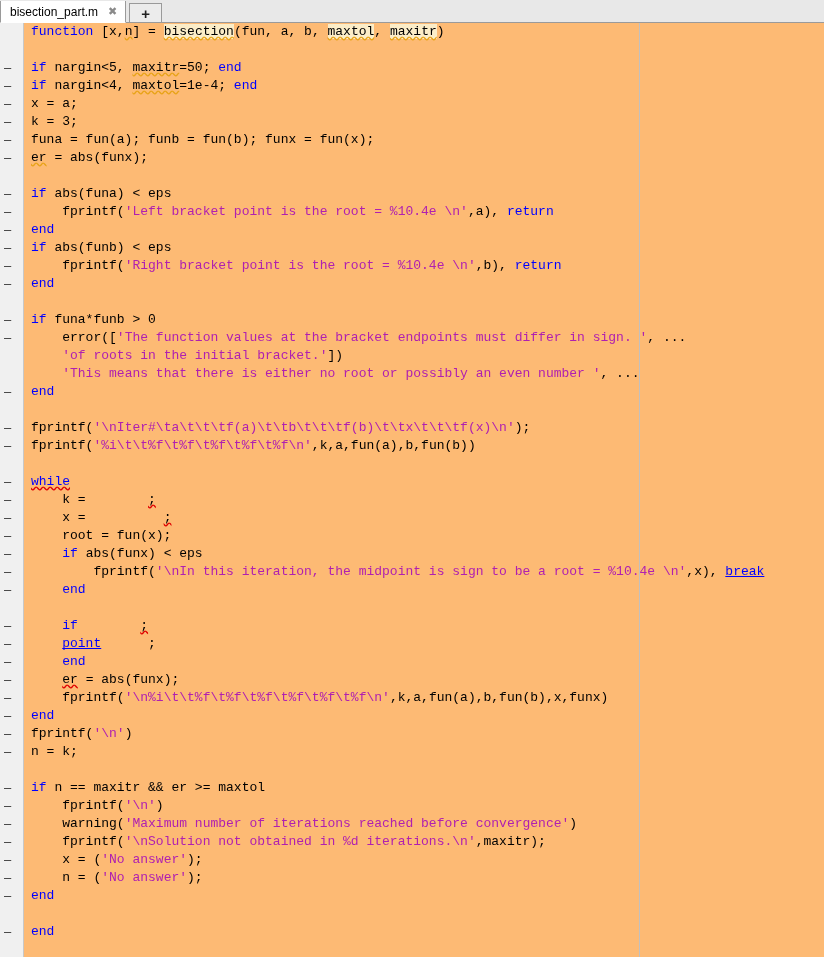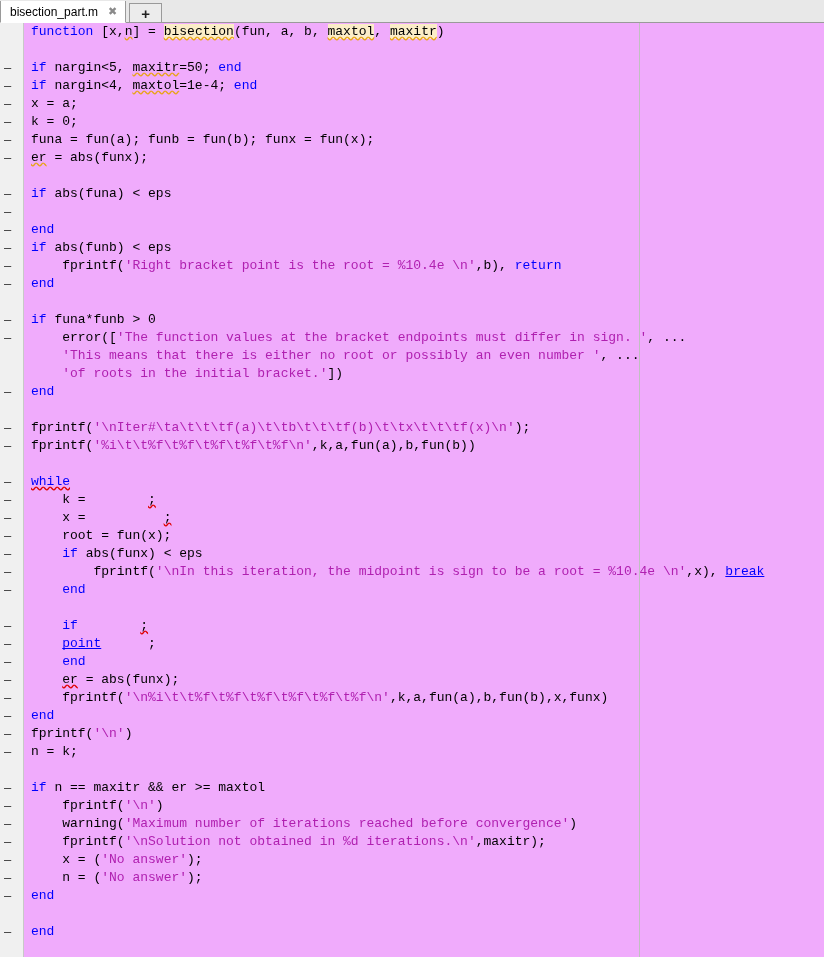--- a/index.html
+++ b/index.html
@@ -57,21 +57,21 @@
     font-family:"Liberation Sans","DejaVu Sans",sans-serif;
     font-size:15px;
     font-weight:bold;
     color:#222;
     box-sizing:border-box;
   }
   
   .editor{
     position:relative;
     height:934px;
-    background:#f0abfc;
+    background:#fdba74;
     overflow:hidden;
   }
   .gutter{
     position:absolute;left:0;top:0;bottom:0;width:23px;
     background:#f0f0f0;
     border-right:1px solid #c8c8c8;
   }
   .rulerline{
     position:absolute;top:0;bottom:0;left:639px;width:1px;
     background:#c0c0c0;
@@ -128,35 +128,35 @@
 
 <div class="editor">
   <div class="gutter"></div>
   <div class="rulerline" style="left: 639px;"></div>
   <div class="code" id="code-lines">
       <div class="line"><span class="fold"></span><span class="ltext"><span class="kw">function</span> [x,<span class="sq-o">n</span>] = <span class="hl sq-o">bisection</span>(fun, a, b, <span class="hl sq-o">maxtol</span>, <span class="hl sq-o">maxitr</span>)</span></div>
       <div class="line"><span class="fold"></span><span class="ltext"></span></div>
       <div class="line"><span class="fold">–</span><span class="ltext"><span class="kw">if</span> nargin&lt;5, <span class="sq-o">maxitr</span>=50; <span class="kw">end</span></span></div>
       <div class="line"><span class="fold">–</span><span class="ltext"><span class="kw">if</span> nargin&lt;4, <span class="sq-o">maxtol</span>=1e-4; <span class="kw">end</span></span></div>
       <div class="line"><span class="fold">–</span><span class="ltext">x = a;</span></div>
-      <div class="line"><span class="fold">–</span><span class="ltext">k = 0;</span></div>
+      <div class="line"><span class="fold">–</span><span class="ltext">k = 3;</span></div>
       <div class="line"><span class="fold">–</span><span class="ltext">funa = fun(a); funb = fun(b); funx = fun(x);</span></div>
       <div class="line"><span class="fold">–</span><span class="ltext"><span class="sq-o">er</span> = abs(funx);</span></div>
       <div class="line"><span class="fold"></span><span class="ltext"></span></div>
       <div class="line"><span class="fold">–</span><span class="ltext"><span class="kw">if</span> abs(funa) &lt; eps</span></div>
-      <div class="line"><span class="fold">–</span></div>
+      <div class="line"><span class="fold">–</span><span class="ltext">    fprintf(<span class="str">'Left bracket point is the root = %10.4e \n'</span>,a), <span class="kw">return</span></span></div>
       <div class="line"><span class="fold">–</span><span class="ltext"><span class="kw">end</span></span></div>
       <div class="line"><span class="fold">–</span><span class="ltext"><span class="kw">if</span> abs(funb) &lt; eps</span></div>
       <div class="line"><span class="fold">–</span><span class="ltext">    fprintf(<span class="str">'Right bracket point is the root = %10.4e \n'</span>,b), <span class="kw">return</span></span></div>
       <div class="line"><span class="fold">–</span><span class="ltext"><span class="kw">end</span></span></div>
       <div class="line"><span class="fold"></span><span class="ltext"></span></div>
       <div class="line"><span class="fold">–</span><span class="ltext"><span class="kw">if</span> funa*funb &gt; 0</span></div>
       <div class="line"><span class="fold">–</span><span class="ltext">    error([<span class="str">'The function values at the bracket endpoints must differ in sign. '</span>, ...</span></div>
+      <div class="line"><span class="fold"></span><span class="ltext">    <span class="str">'of roots in the initial bracket.'</span>])</span></div>
       <div class="line"><span class="fold"></span><span class="ltext">    <span class="str">'This means that there is either no root or possibly an even number '</span>, ...</span></div>
-      <div class="line"><span class="fold"></span><span class="ltext">    <span class="str">'of roots in the initial bracket.'</span>])</span></div>
       <div class="line"><span class="fold">–</span><span class="ltext"><span class="kw">end</span></span></div>
       <div class="line"><span class="fold"></span><span class="ltext"></span></div>
       <div class="line"><span class="fold">–</span><span class="ltext">fprintf(<span class="str">'\nIter#\ta\t\t\tf(a)\t\tb\t\t\tf(b)\t\tx\t\t\tf(x)\n'</span>);</span></div>
       <div class="line"><span class="fold">–</span><span class="ltext">fprintf(<span class="str">'%i\t\t%f\t%f\t%f\t%f\t%f\n'</span>,k,a,fun(a),b,fun(b))</span></div>
       <div class="line"><span class="fold"></span><span class="ltext"></span></div>
       <div class="line"><span class="fold">–</span><span class="ltext"><span class="kw sq-r">while</span></span></div>
       <div class="line"><span class="fold">–</span><span class="ltext">    k =        <span class="sq-r">;</span></span></div>
       <div class="line"><span class="fold">–</span><span class="ltext">    x =          <span class="sq-r">;</span></span></div>
       <div class="line"><span class="fold">–</span><span class="ltext">    root = fun(x);</span></div>
       <div class="line"><span class="fold">–</span><span class="ltext">    <span class="kw">if</span> abs(funx) &lt; eps</span></div>

